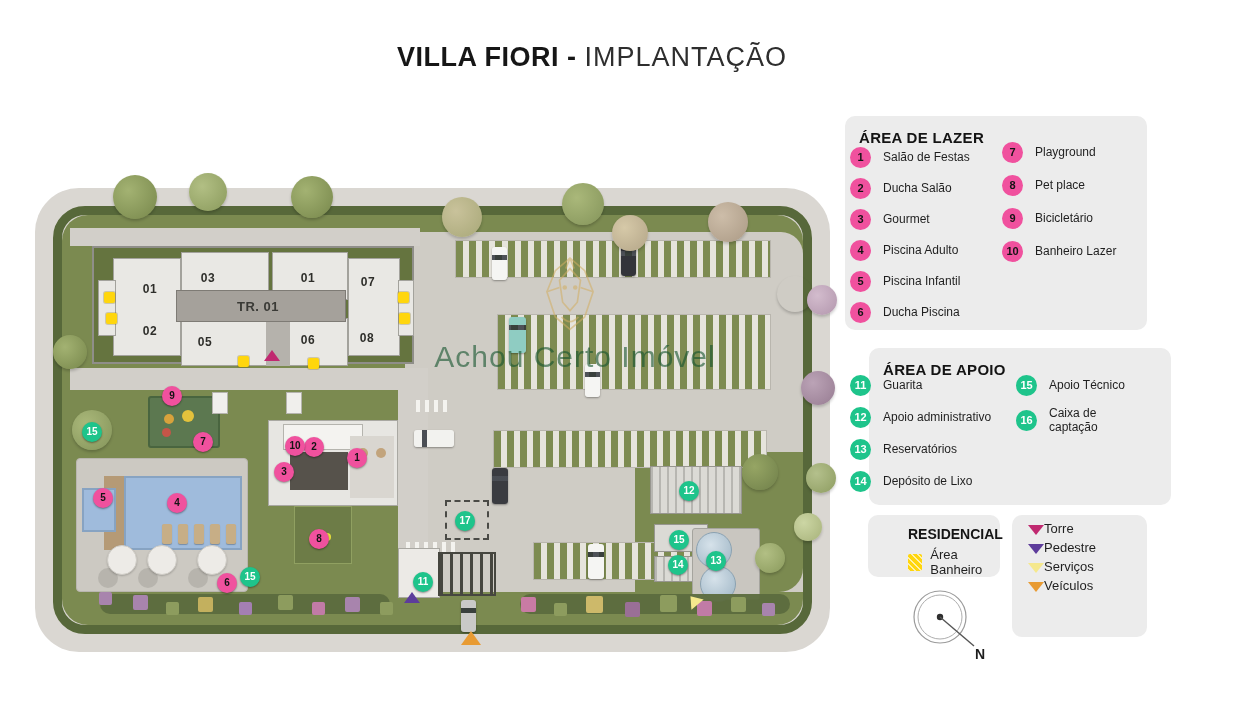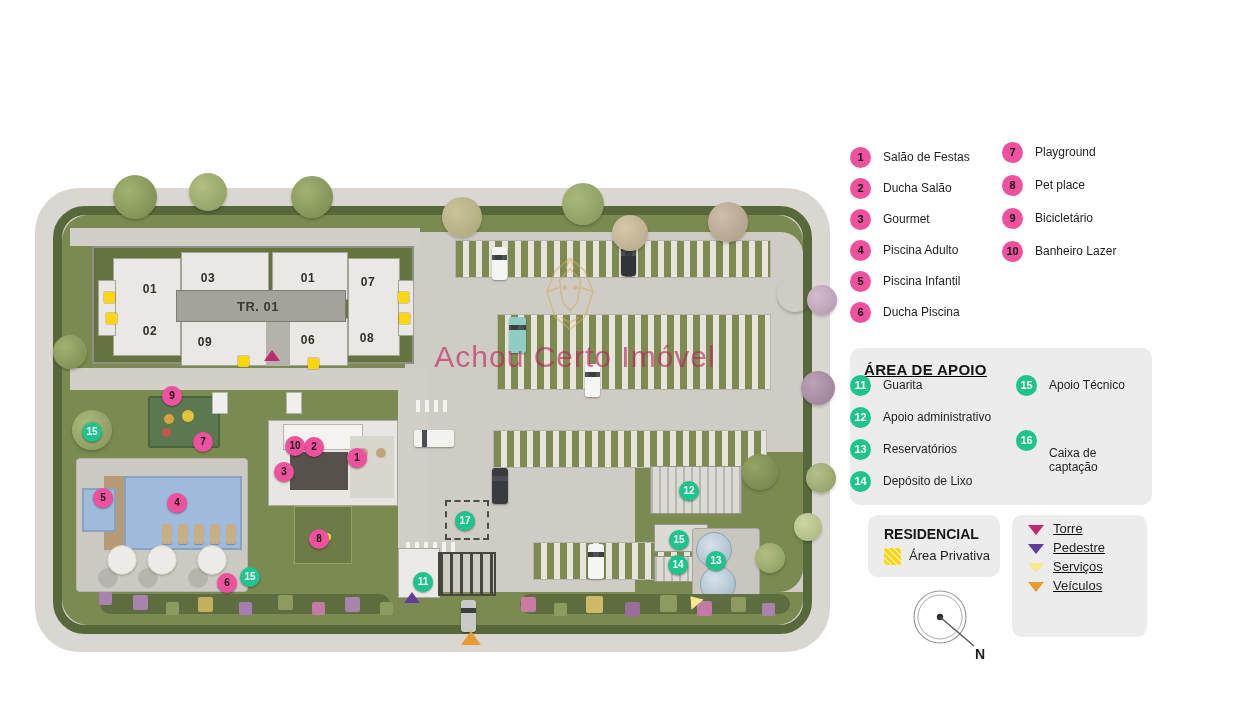--- a/index.html
+++ b/index.html
@@ -68,43 +68,48 @@
   .hedgestrip { position:absolute; height:20px; background:#5c6c3e; border-radius:10px; opacity:.95; }
   .flowers { left:0; top:0; width:1px; height:1px; border-radius:50%; }
 
   
   .mk { position:absolute; width:20px; height:20px; border-radius:50%; font-size:10px; font-weight:700; line-height:20px; text-align:center; box-shadow:0 1px 2px rgba(0,0,0,.4); z-index:30; }
   .mk.pink  { background:#F0519E; color:#141414; }
   .mk.green { background:#1EC48B; color:#ffffff; }
   .tri-up { position:absolute; width:0; height:0; border-left:8px solid transparent; border-right:8px solid transparent; z-index:25; }
 
   
-  .wm-text { position:absolute; left:415px; top:340px; width:320px; text-align:center; font-size:30px; letter-spacing:1px; color:#be185d; opacity:.6; z-index:40; font-weight:400; }
+  .wm-text { position:absolute; left:415px; top:340px; width:320px; text-align:center; font-size:30px; letter-spacing:1px; color:#14532d; opacity:.6; z-index:40; font-weight:400; }
   .wm-lion { position:absolute; left:538px; top:256px; z-index:40; opacity:.55; }
 
   
   .panel { position:absolute; background:#ececec; border-radius:10px; }
   .panel h3 { font-size:15px; font-weight:800; color:#141414; letter-spacing:.3px; padding:13px 0 0 14px; }
   .panel h4 { font-size:14px; font-weight:800; color:#141414; padding:11px 0 0 16px; }
   .lcol { position:absolute; display:flex; flex-direction:column; }
   .lrow { display:flex; align-items:center; gap:12px; }
   .lnum { width:21px; height:21px; min-width:21px; border-radius:50%; font-size:11px; font-weight:700; line-height:21px; text-align:center; }
   .lnum.pink { background:#F0519E; color:#141414; }
   .lnum.green{ background:#1EC48B; color:#fff; }
   .llabel { font-size:12px; color:#1f1f1f; line-height:1.15; }
   .swatch { width:17px; height:17px; border-radius:2px; background:#FFD60D;
             background-image:repeating-linear-gradient(45deg, rgba(255,255,255,.65) 0 1.5px, rgba(0,0,0,0) 1.5px 4.5px); }
-  .acc-row { display:flex; align-items:center; gap:9px; height:13px; margin-bottom:6px;text-decoration:underline; }
+  .acc-row { display:flex; align-items:center; height:13px; margin-bottom:6px; }
   .tri-dn { width:0; height:0; border-left:8px solid transparent; border-right:8px solid transparent; border-top:10px solid #000; }
 </style>
 </head>
 <body>
 
 <div class="page">
 
+  <div class="title">
+    <span class="brand">VILLA FIORI</span>
+    <span class="sep">-</span>
+    <span class="suffix">IMPLANTAÇÃO</span>
+  </div>
 
   <div class="abs site"></div>
   <div class="abs lawn"></div>
   <div class="abs parking"></div>
   <div class="abs lawn-se"></div>
   <div class="abs hedge"></div>
 
   <div class="abs path" style="left:70px;top:228px;width:350px;height:18px;"></div>
   <div class="abs path" style="left:70px;top:368px;width:340px;height:22px;"></div>
   <div class="abs path" style="left:398px;top:368px;width:30px;height:224px;"></div>
@@ -117,21 +122,21 @@
   <div class="slab" style="left:272px;top:252px;width:76px;height:48px;"></div>
   <div class="slab" style="left:272px;top:318px;width:76px;height:48px;"></div>
   <div class="slab" style="left:348px;top:258px;width:52px;height:98px;"></div>
   <div class="slab" style="left:398px;top:280px;width:16px;height:56px;"></div>
   <div class="abs stem"></div>
   <div class="abs tower"></div>
   <div class="tower-label" style="left:258px;top:306px;">TR. 01</div>
   <div class="unit-label" style="left:150px;top:289px;">01</div>
   <div class="unit-label" style="left:150px;top:331px;">02</div>
   <div class="unit-label" style="left:208px;top:278px;">03</div>
-  <div class="unit-label" style="left:205px;top:342px;">09</div>
+  <div class="unit-label" style="left:205px;top:342px;">05</div>
   <div class="unit-label" style="left:308px;top:278px;">01</div>
   <div class="unit-label" style="left:308px;top:340px;">06</div>
   <div class="unit-label" style="left:368px;top:282px;">07</div>
   <div class="unit-label" style="left:367px;top:338px;">08</div>
 
   <div class="ysq" style="left:104px;top:292px;"></div>
   <div class="ysq" style="left:106px;top:313px;"></div>
   <div class="ysq" style="left:238px;top:356px;"></div>
   <div class="ysq" style="left:308px;top:358px;"></div>
   <div class="ysq" style="left:398px;top:292px;"></div>
@@ -251,20 +256,23 @@
       <path d="M30 2 L44 14 L52 34 L44 58 L30 70 L16 58 L8 34 L16 14 Z"></path>
       <path d="M30 12 L40 23 L37 44 L30 52 L23 44 L20 23 Z"></path>
       <path d="M30 2 L26 12 M30 2 L34 12 M8 34 L20 30 M52 34 L40 30"></path>
       <path d="M22 58 Q30 67 38 58"></path>
       <circle cx="25" cy="30" r="1.4" fill="#d2ae62"></circle>
       <circle cx="35" cy="30" r="1.4" fill="#d2ae62"></circle>
     </g>
   </svg>
   <div class="wm-text">Achou Certo Imóvel</div>
 
+  <div class="panel" style="left:845px;top:116px;width:302px;height:214px;">
+    <h3>ÁREA DE LAZER</h3>
+  </div>
   <div class="lcol" style="left:850px;top:147px;gap:10px;">
     <div class="lrow">
         <span class="lnum pink">1</span>
         <span class="llabel">Salão de Festas</span>
       </div>
     <div class="lrow">
         <span class="lnum pink">2</span>
         <span class="llabel">Ducha Salão</span>
       </div>
     <div class="lrow">
@@ -296,21 +304,21 @@
     <div class="lrow">
         <span class="lnum pink">9</span>
         <span class="llabel">Bicicletário</span>
       </div>
     <div class="lrow">
         <span class="lnum pink">10</span>
         <span class="llabel">Banheiro Lazer</span>
       </div>
   </div>
 
-  <div class="panel" style="left:850px;top:348px;width:302px;height:157px;text-decoration:underline;">
+  <div class="panel" style="left:869px;top:348px;width:302px;height:157px;">
     <h3>ÁREA DE APOIO</h3>
   </div>
   <div class="lcol" style="left:850px;top:375px;gap:11px;">
     <div class="lrow">
         <span class="lnum green">11</span>
         <span class="llabel">Guarita</span>
       </div>
     <div class="lrow">
         <span class="lnum green">12</span>
         <span class="llabel">Apoio administrativo</span>
@@ -324,29 +332,29 @@
         <span class="llabel">Depósito de Lixo</span>
       </div>
   </div>
   <div class="lcol" style="left:1016px;top:375px;gap:11px;">
     <div class="lrow">
         <span class="lnum green">15</span>
         <span class="llabel">Apoio Técnico</span>
       </div>
     <div class="lrow">
         <span class="lnum green">16</span>
-        <span class="llabel" style="width:92px;margin-top:40px;">Caixa de captação</span>
-      </div>
-  </div>
-
-  <div class="panel" style="left:868px;top:515px;width:132px;height:62px;">
+        <span class="llabel" style="width:92px;">Caixa de captação</span>
+      </div>
+  </div>
+
+  <div class="panel" style="left:868px;top:515px;width:132px;height:62px;padding-left:24px;">
     <h4>RESIDENCIAL</h4>
     <div style="display:flex;align-items:center;gap:8px;padding:6px 0 0 16px;">
       <span class="swatch"></span>
-      <span class="llabel" style="font-size:13px;">Área Privativa</span>
+      <span class="llabel" style="font-size:13px;">Área Banheiro</span>
     </div>
   </div>
 
   <div class="panel" style="left:1012px;top:515px;width:135px;height:122px;">
     <div style="padding:8px 0 0 16px;">
       <div class="acc-row">
           <span class="tri-dn" style="border-top-color:#C02970;"></span>
           <span class="llabel" style="font-size:13px;">Torre</span>
         </div>
       <div class="acc-row">

